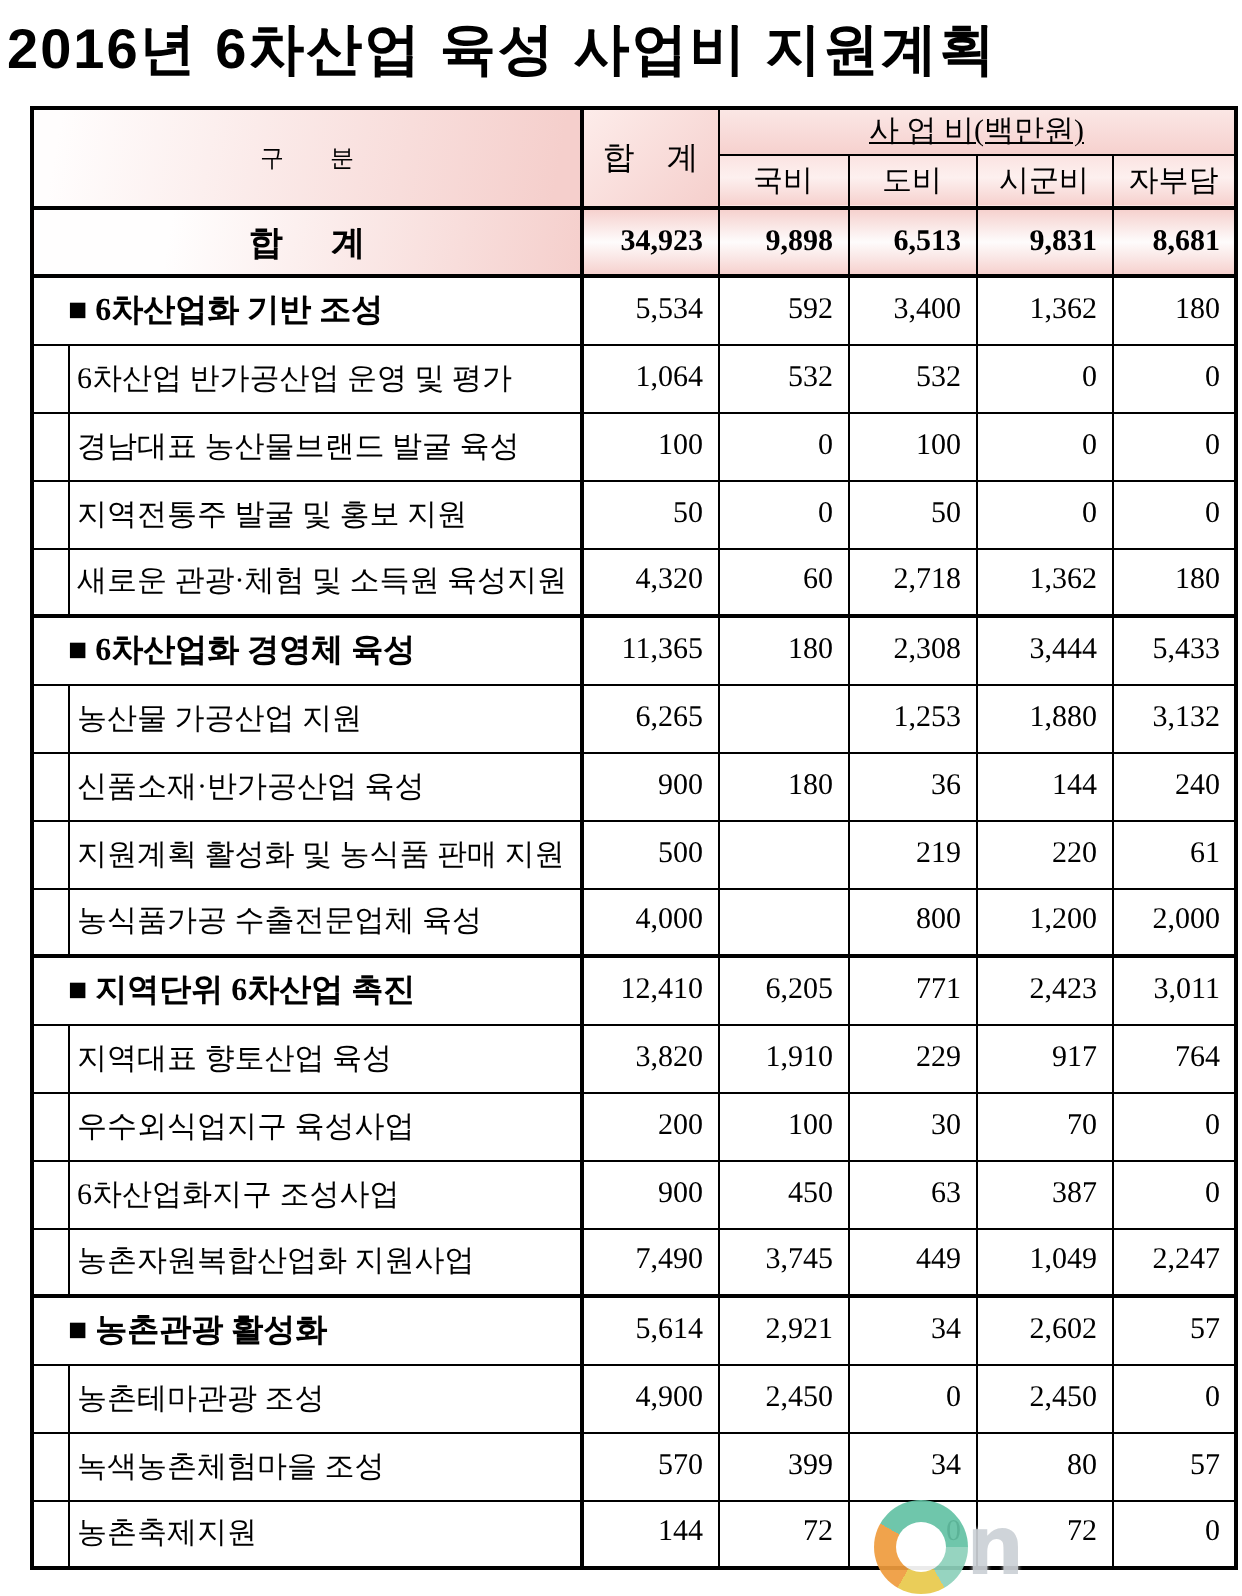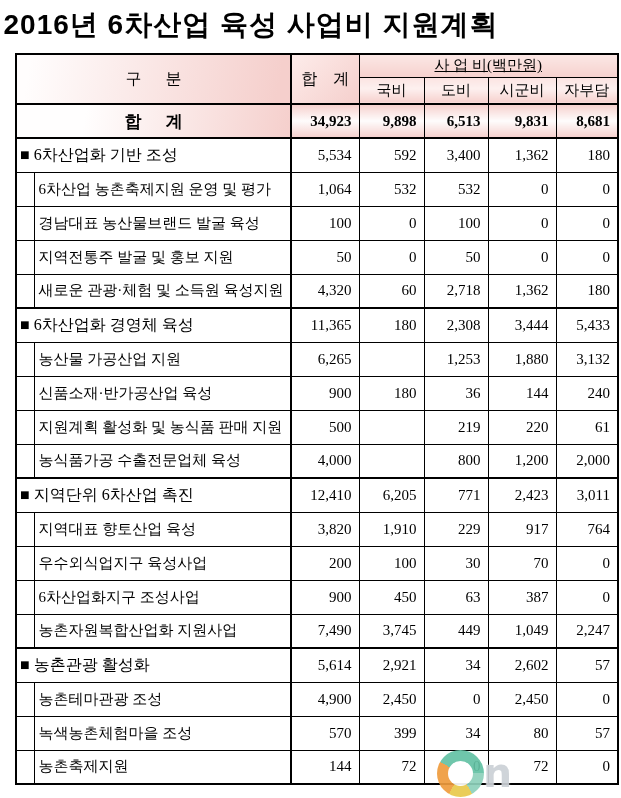--- a/index.html
+++ b/index.html
@@ -20,21 +20,21 @@
   .budget th, .budget td {
     border:1px solid #000; padding:0; color:#000;
     overflow:hidden; white-space:nowrap; font-size:15px;
   }
   
   tr.h1 { height:23px; }
   tr.h2 { height:27px; }
   .budget thead th { font-weight:normal; text-align:center; }
   th.cat {
     background:linear-gradient(100deg,#fffdfd 5%,#f5cfcc 95%);
-    font-size:16px; letter-spacing:10px; text-indent:10px;font-family:Liberation Serif, serif;
+    font-size:12px; letter-spacing:10px; text-indent:10px;font-family:Liberation Serif, serif;
   }
   th.tot {
     background:linear-gradient(135deg,#fdecea 0%,#f5cfcc 100%);
     font-size:16px; letter-spacing:6px; text-indent:6px;
     border-left:2px solid #000;
   }
   th.grp { background:linear-gradient(to bottom,#fbe7e5,#f6d1ce);text-decoration:underline; }
   tr.h2 th { background:linear-gradient(to bottom,#fbe3e1 0%,#fdf0ef 45%,#f6d1ce 100%); }
   
   tr.total-row { height:34px; }
@@ -43,21 +43,21 @@
     font-weight:bold;
     background:linear-gradient(to bottom,#f6d1ce 0%,#fefcfc 50%,#f6d1ce 100%);
   }
   td.tlabel {
     text-align:center; font-size:17px; letter-spacing:10px; text-indent:10px;
     background:linear-gradient(100deg,#fffefe 25%,#f5cfcc 100%) !important;
   }
   
   tr.section, tr.item { height:34px; background:#fff; }
   tr.section td { border-top:2px solid #000; }
-  td.slabel { font-weight:normal; font-size:16px; padding-left:3px; text-align:left; }
+  td.slabel { font-weight:bold; font-size:16px; padding-left:17px; text-align:left; }
   td.label  { padding-left:4px; text-align:left; }
   td.num    { text-align:right; padding-right:7px; }
   td.c-total, tr.total-row td.c-total { border-left:2px solid #000;margin-left:36px; }
   
   .watermark {
     position:absolute; left:438px; top:748px; height:50px;
     display:flex; align-items:center; z-index:5;
     font-family:"DejaVu Sans", sans-serif; font-weight:bold;
     font-size:41px; letter-spacing:-2px; color:#ccd1d6;
     text-shadow:0 0 2px rgba(255,255,255,0.95); opacity:0.92;
@@ -112,21 +112,21 @@
   <tr class="section">
         <td colspan="2" class="slabel">■ 6차산업화 기반 조성</td>
         <td class="num c-total">5,534</td>
         <td class="num">592</td>
         <td class="num">3,400</td>
         <td class="num">1,362</td>
         <td class="num">180</td>
       </tr>
       <tr class="item">
         <td class="indent"></td>
-        <td class="label">6차산업 농촌축제지원 운영 및 평가</td>
+        <td class="label">6차산업 반가공산업 운영 및 평가</td>
         <td class="num c-total">1,064</td>
         <td class="num">532</td>
         <td class="num">532</td>
         <td class="num">0</td>
         <td class="num">0</td>
       </tr>
       <tr class="item">
         <td class="indent"></td>
         <td class="label">경남대표 농산물브랜드 발굴 육성</td>
         <td class="num c-total">100</td>

